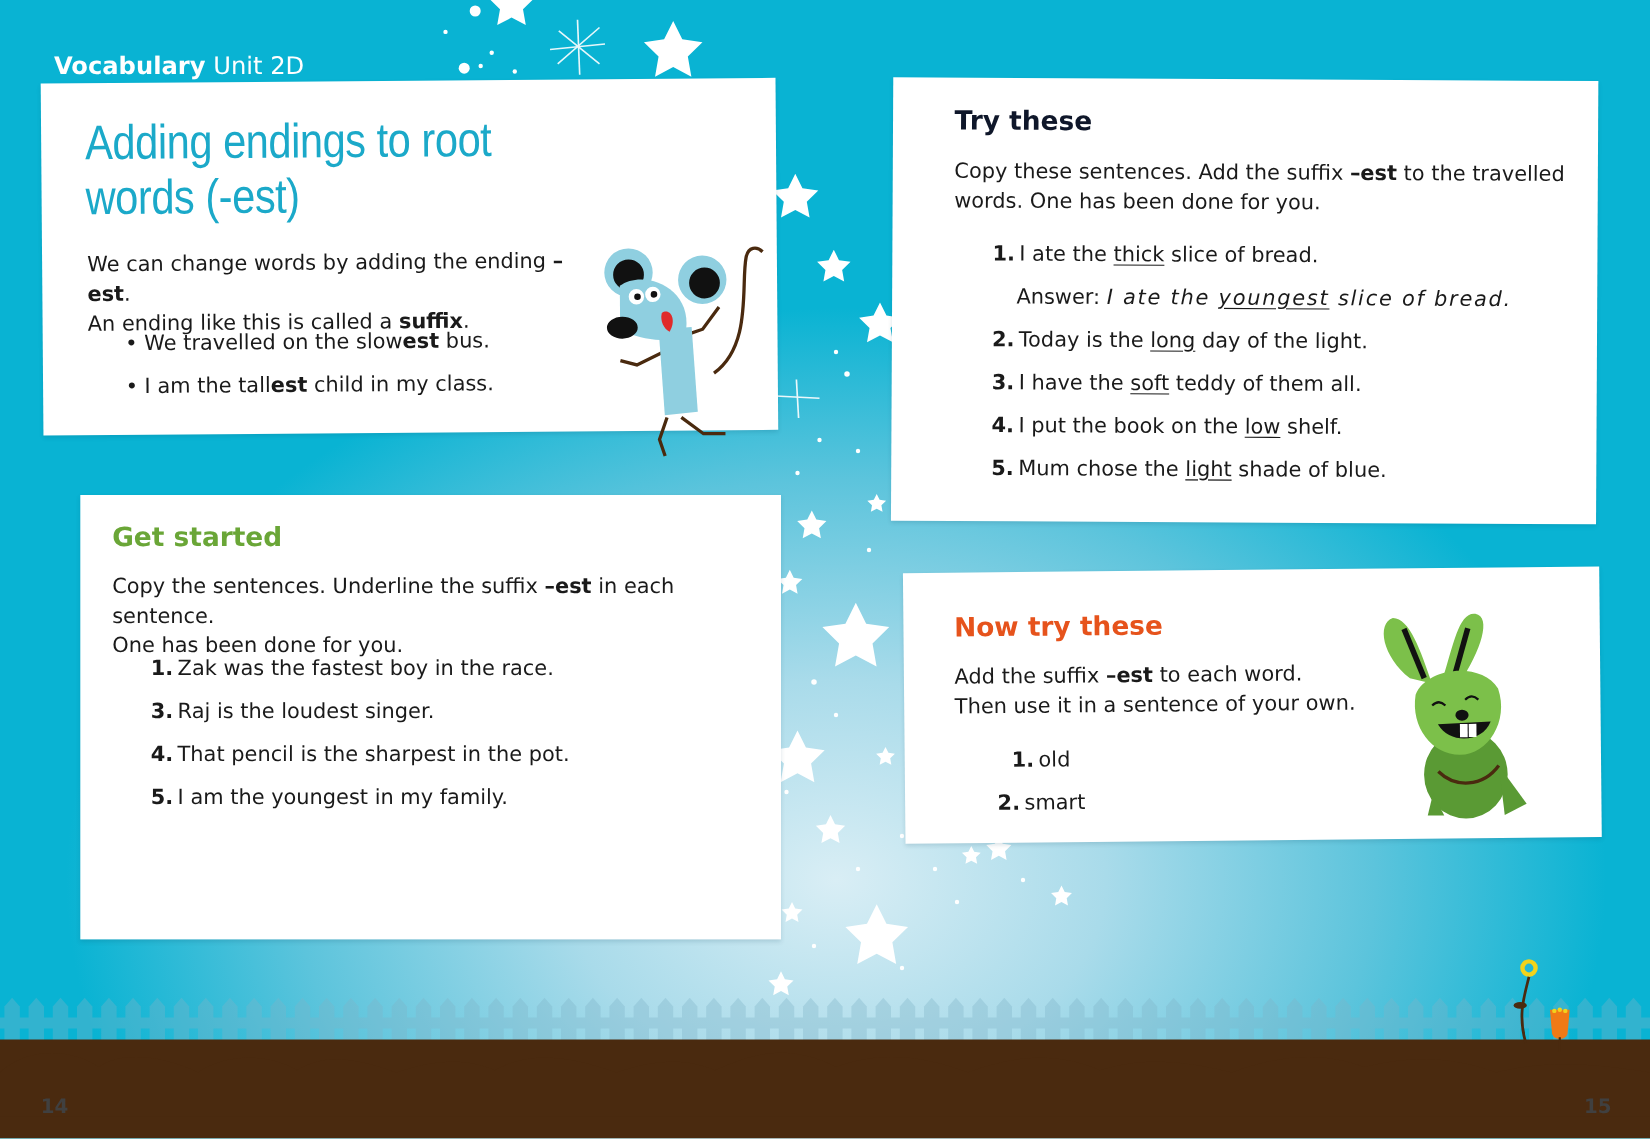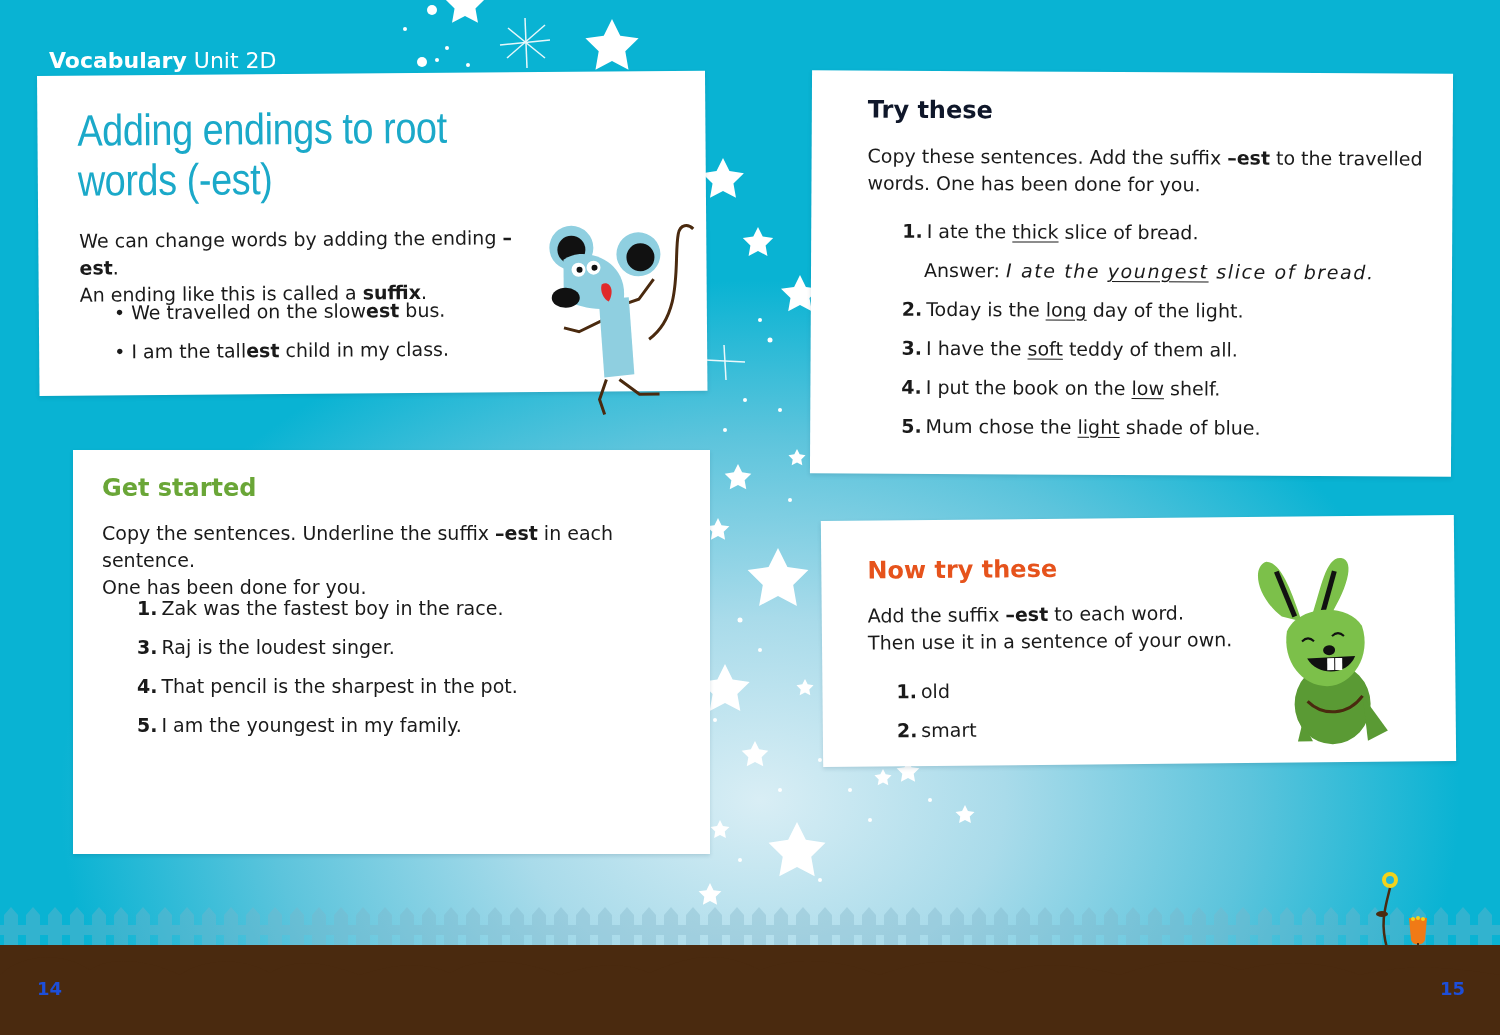--- a/index.html
+++ b/index.html
@@ -48,21 +48,21 @@
   .items li { font-size:19px; line-height:27px; height:39px; color:#1a1a1a; white-space:nowrap; }
   .items .num { font-weight:bold; margin-right:4px; }
   .items .answer { padding-left:22px; }
   .ans-script { font-style:italic; letter-spacing:1.6px; font-family:"DejaVu Sans", sans-serif; }
   u { text-underline-offset:3px; }
 
   .ground {
     position:absolute; left:0; bottom:0; width:1500px; height:90px; background:#4a2a0f;
   }
   .fence { position:absolute; left:0; top:905px; width:1500px; height:70px; opacity:0.35; }
-  .page-num { position:absolute; bottom:36px; color:#1d4ed8; font-weight:bold; font-size:18px; }
+  .page-num { position:absolute; bottom:18px; color:#404040; font-weight:bold; font-size:18px; }
   .deco { position:absolute; pointer-events:none; }
 </style>
 </head>
 <body>
 
 <svg class="deco" width="1500" height="1035" style="left:0;top:0;">
   <defs>
     <polygon id="star" points="0,-20 5.9,-8.1 19,-6.2 9.5,3.1 11.8,16.2 0,10 -11.8,16.2 -9.5,3.1 -19,-6.2 -5.9,-8.1" fill="#fff"></polygon>
   </defs>
   <use href="#star" transform="translate(465,5) scale(1.1)"></use>
@@ -186,21 +186,21 @@
     <li><span class="num">5.</span><span>Mum chose the </span><u>light</u><span> shade of blue.</span></li>
   </ul>
 </div>
 
 <div class="card card-now">
   <h2 class="section-h h-orange" style="left:46px;top:36px;">Now try these</h2>
   <div class="body-text instr" style="left:46px;top:82px;">
     <span>Add the suffix </span><b>–est</b><span> to each word.</span><br>
     <span>Then use it in a sentence of your own.</span>
   </div>
-  <ul class="items" style="left:74px;top:158px;">
+  <ul class="items" style="left:84px;top:158px;text-align:center;">
     <li><span class="num">1.</span><span>old</span></li>
     <li><span class="num">2.</span><span>smart</span></li>
   </ul>
 
   <svg class="deco" width="170" height="200" style="left:425px;top:30px;">
     <path d="M35,70 C10,50 5,20 20,15 C35,15 45,45 55,75 Z" fill="#7cc04a"></path>
     <path d="M30,25 L48,70" stroke="#111" stroke-width="5"></path>
     <path d="M65,70 C75,40 80,10 95,12 C110,15 100,45 80,75 Z" fill="#7cc04a"></path>
     <path d="M88,25 L75,70" stroke="#111" stroke-width="5"></path>
     <ellipse cx="85" cy="158" rx="38" ry="40" fill="#5a9a34"></ellipse>

